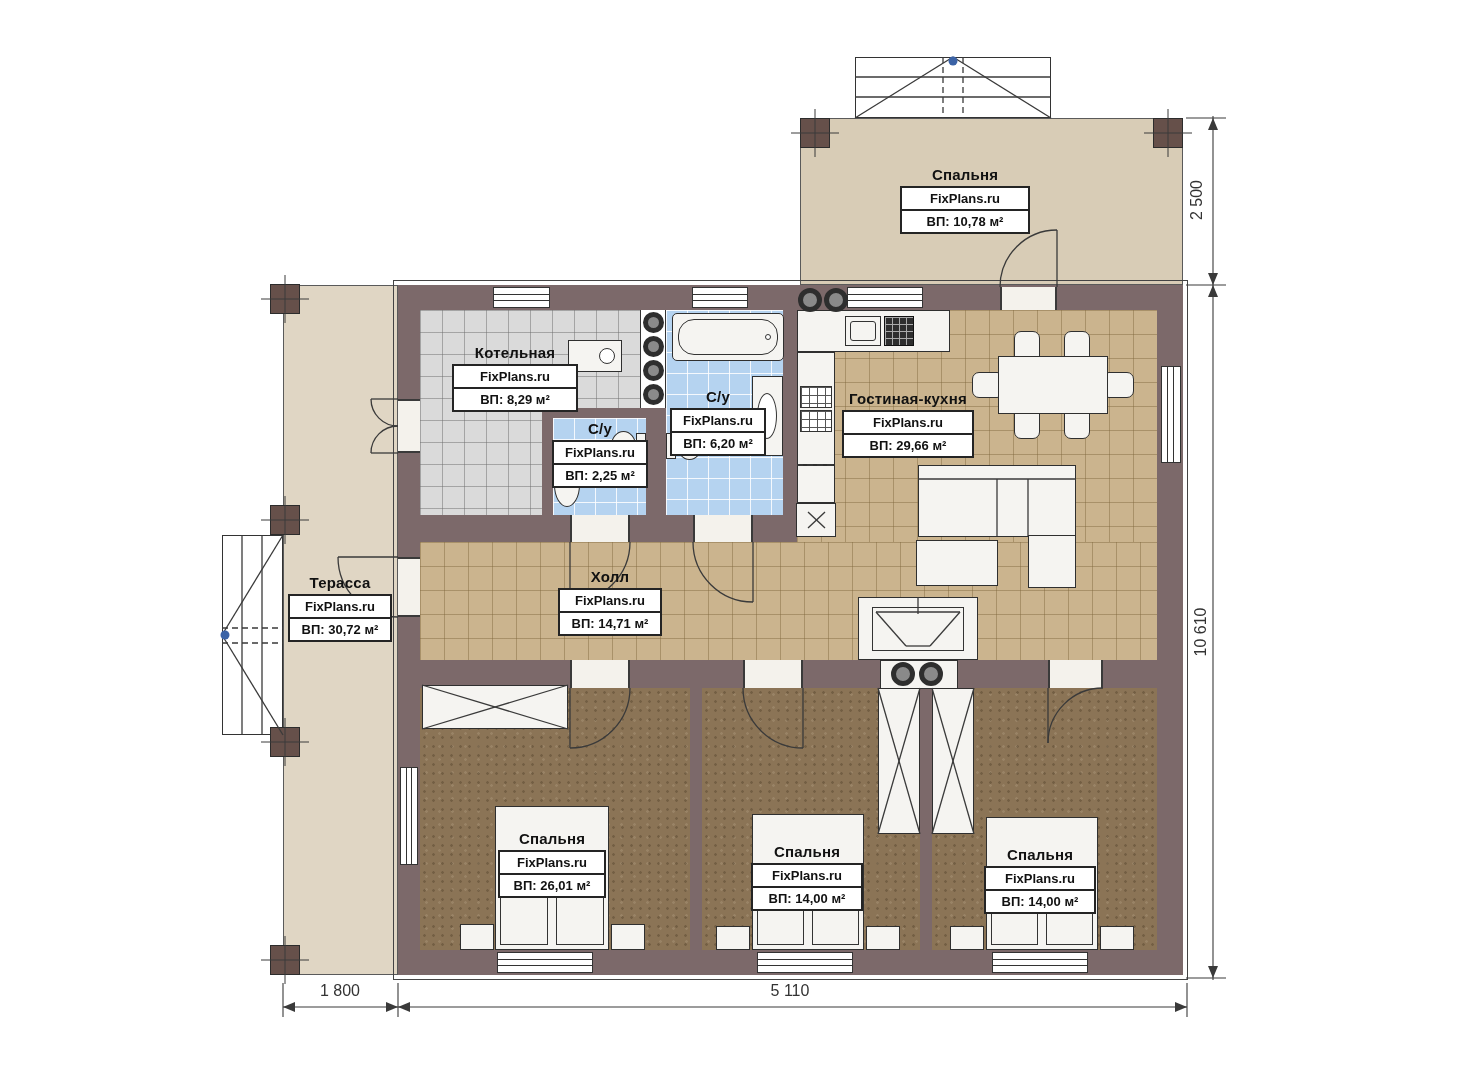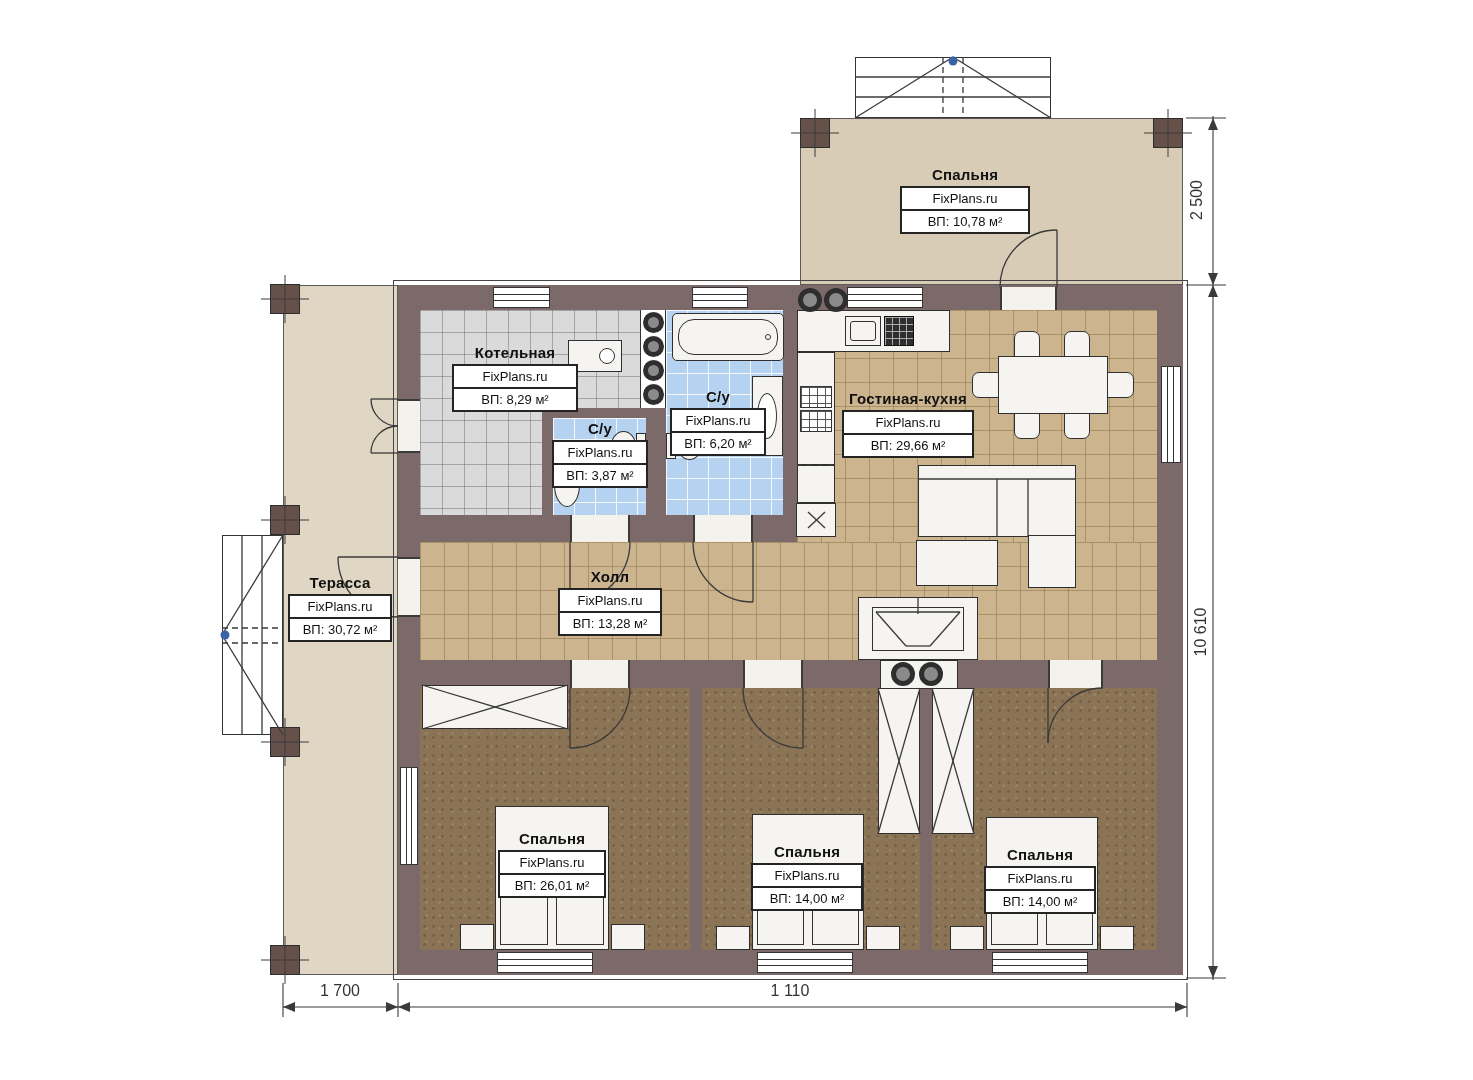--- a/index.html
+++ b/index.html
@@ -60,21 +60,21 @@
   .dark-grid{background-color:#2e2e2e;border:1px solid #111;
     background-image:linear-gradient(#aaa 1px,transparent 1px),
                      linear-gradient(90deg,#aaa 1px,transparent 1px);
     background-size:7px 7px;}
   .bed .half{position:absolute;bottom:4px;top:62%;background:var(--furniture);
     border:1px solid #333;width:calc(50% - 8px);}
   .bed .half.l{left:4px;} .bed .half.r{right:4px;}
   
   .room-label{position:absolute;text-align:center;z-index:6;color:#111;}
   .room-name{font-size:15px;font-weight:700;margin-bottom:3px;letter-spacing:.2px;}
-  .label-box{border:2px solid #242424;background:#fff;font-size:13px;line-height:1;}
+  .label-box{border:2px solid #242424;background:#fff;font-size:13px;line-height:1;font-weight:bold;}
   .label-box .wm{padding:4px 3px;border-bottom:2px solid #242424;}
   .label-box .area{padding:4px 3px;}
   .dim-label{position:absolute;font-size:16px;color:#333;text-align:center;
     width:80px;height:20px;z-index:6;}
   .dim-label.v{transform:rotate(-90deg);}
   svg.overlay{position:absolute;left:0;top:0;z-index:5;pointer-events:none;}
   .z1{z-index:1}.z2{z-index:2}.z3{z-index:3}.z4{z-index:4}
 </style>
 </head>
 <body>
@@ -362,35 +362,35 @@
     <div class="room-name">С/у</div>
     <div class="label-box">
       <div class="wm">FixPlans.ru</div>
       <div class="area">ВП: 6,20 м²</div>
     </div>
   </div>
   <div class="room-label" style="left:552px;top:420px;width:96px">
     <div class="room-name">С/у</div>
     <div class="label-box">
       <div class="wm">FixPlans.ru</div>
-      <div class="area">ВП: 3,87 м²</div>
+      <div class="area">ВП: 2,25 м²</div>
     </div>
   </div>
   <div class="room-label" style="left:842px;top:390px;width:132px">
     <div class="room-name">Гостиная-кухня</div>
     <div class="label-box">
       <div class="wm">FixPlans.ru</div>
       <div class="area">ВП: 29,66 м²</div>
     </div>
   </div>
   <div class="room-label" style="left:558px;top:568px;width:104px">
     <div class="room-name">Холл</div>
     <div class="label-box">
       <div class="wm">FixPlans.ru</div>
-      <div class="area">ВП: 13,28 м²</div>
+      <div class="area">ВП: 14,71 м²</div>
     </div>
   </div>
   <div class="room-label" style="left:288px;top:574px;width:104px">
     <div class="room-name">Терасса</div>
     <div class="label-box">
       <div class="wm">FixPlans.ru</div>
       <div class="area">ВП: 30,72 м²</div>
     </div>
   </div>
   <div class="room-label" style="left:498px;top:830px;width:108px">
@@ -410,16 +410,16 @@
   <div class="room-label" style="left:984px;top:846px;width:112px">
     <div class="room-name">Спальня</div>
     <div class="label-box">
       <div class="wm">FixPlans.ru</div>
       <div class="area">ВП: 14,00 м²</div>
     </div>
   </div>
 
   <div class="dim-label v" style="left:1158px;top:190px">2 500</div>
   <div class="dim-label v" style="left:1162px;top:622px">10 610</div>
-  <div class="dim-label" style="left:300px;top:982px">1 700</div>
-  <div class="dim-label" style="left:750px;top:982px">1 110</div>
+  <div class="dim-label" style="left:300px;top:982px">1 800</div>
+  <div class="dim-label" style="left:750px;top:982px">5 110</div>
 
 </div>
 
 </body></html>

